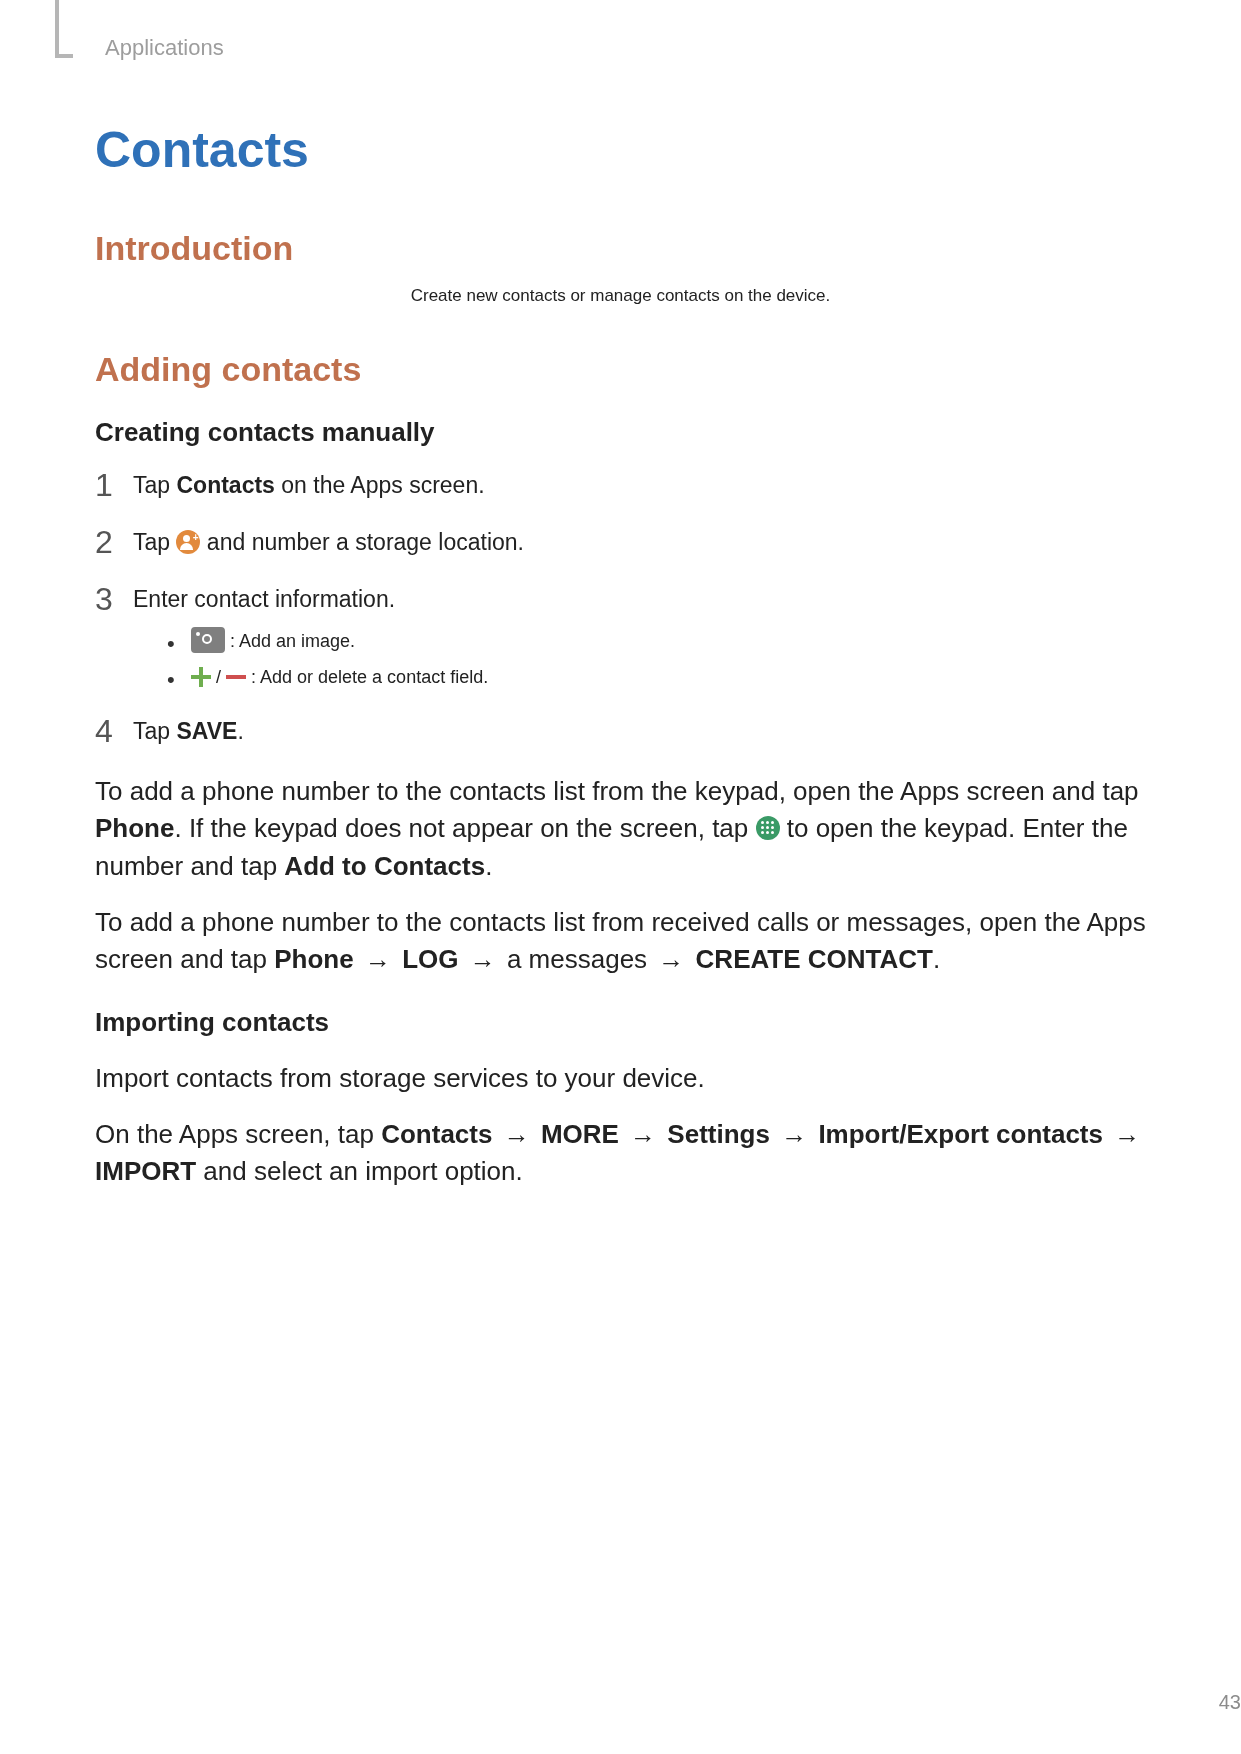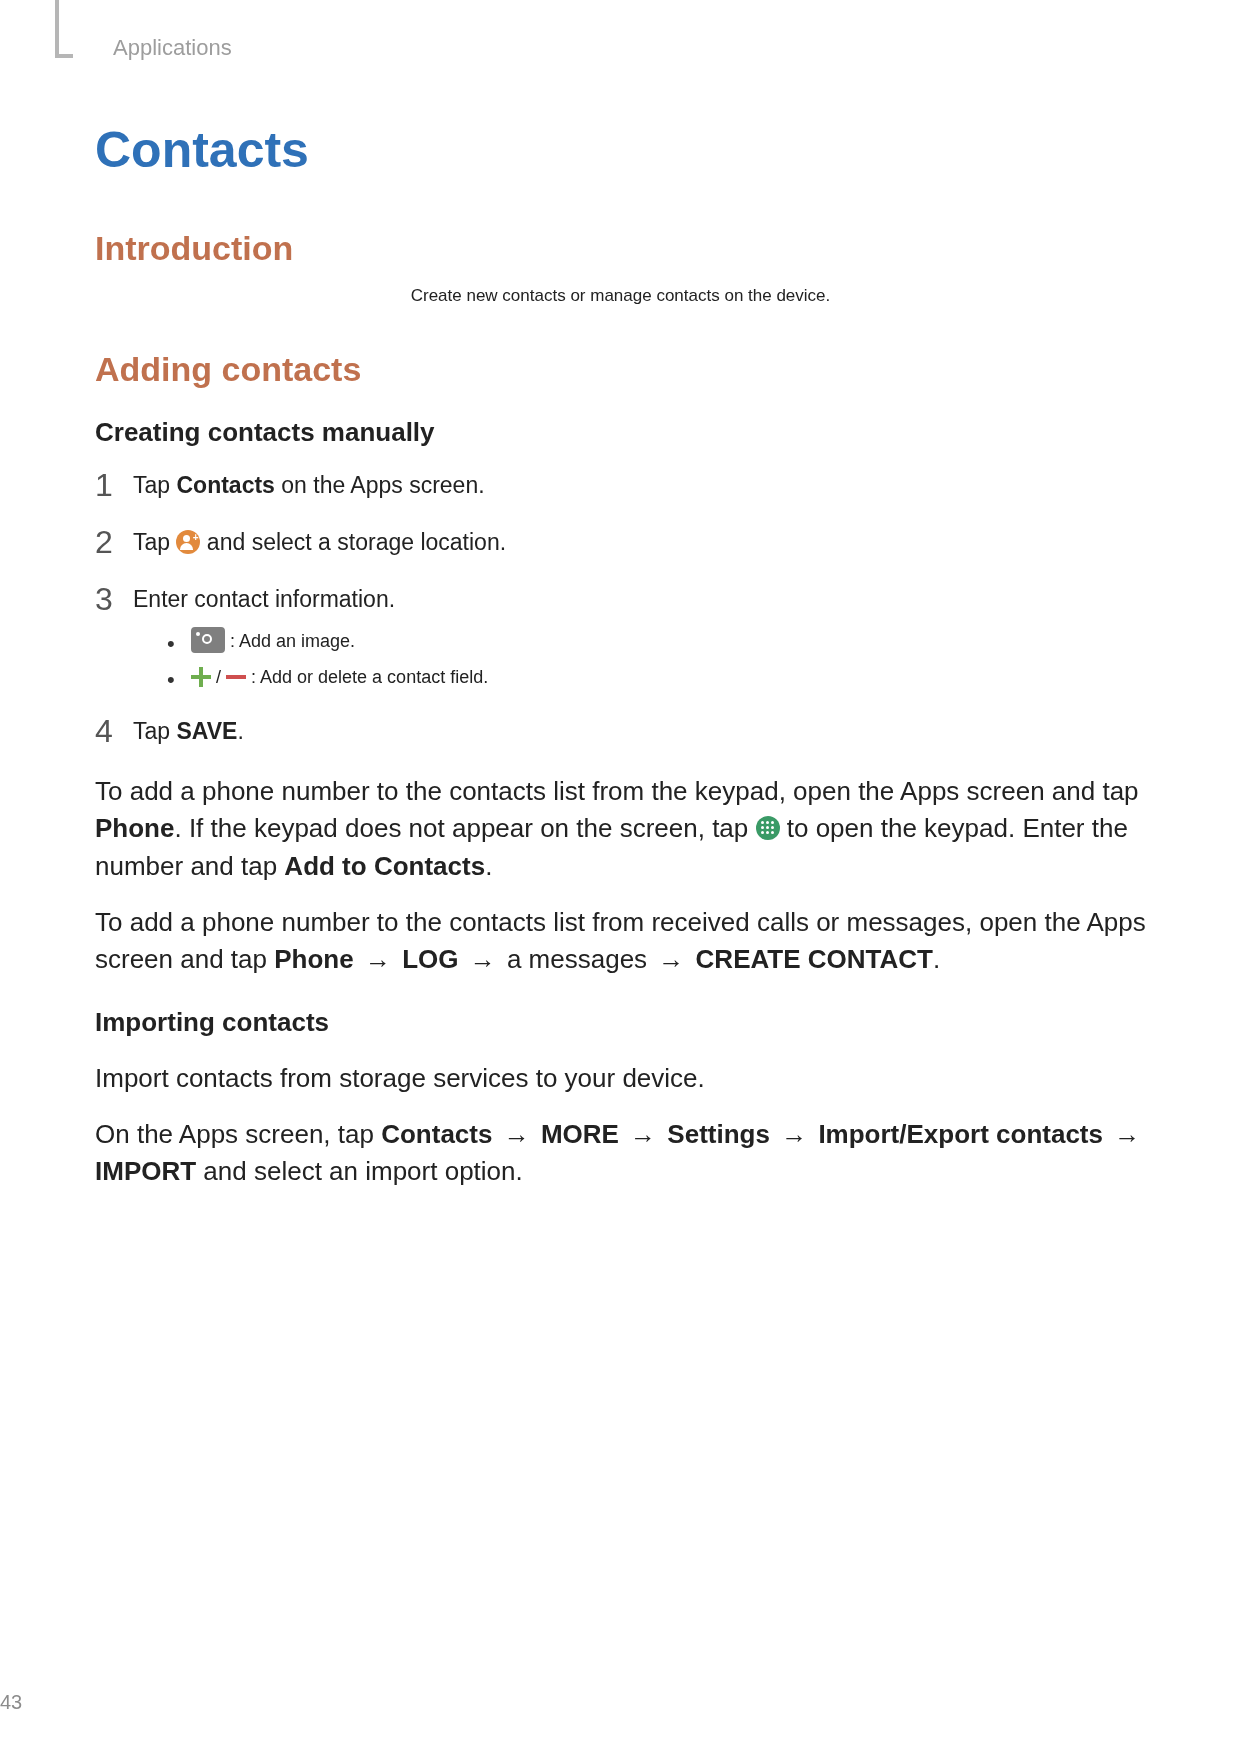--- a/index.html
+++ b/index.html
@@ -30,21 +30,21 @@
     position: absolute;
     bottom: 0;
     left: 0;
     width: 18px;
     height: 4px;
     background: #b6b6b6;
   }
   .breadcrumb {
     color: #9d9d9d;
     font-size: 22px;
-    margin-left: 18px;
+    margin-left: 10px;
     margin-bottom: 60px;
   }
   h1.title {
     color: #2f71b8;
     font-weight: 700;
     font-size: 50px;
     margin: 0 0 50px 0;
   }
   h2.section {
     color: #c0714e;
@@ -207,21 +207,21 @@
   }
   .icon-keypad .dots span {
     width: 3px; height: 3px;
     background: #fff;
     border-radius: 50%;
   }
   .page-number {
     position: absolute;
     bottom: 40px;
     left: 0; right: 0;
-    text-align: left;
+    text-align: right;
     color: #8c8c8c;
     font-size: 20px;
   }
 </style>
 </head>
 <body>
 
 <div class="corner-mark"></div>
 
 <div class="page">
@@ -237,21 +237,21 @@
 
   <h3 class="sub">Creating contacts manually</h3>
 
   <ol class="steps">
     <li>
       <span class="num">1</span>
       <span>Tap </span><span class="b">Contacts</span><span> on the Apps screen.</span>
     </li>
     <li>
       <span class="num">2</span>
-      <span>Tap </span><span class="icon icon-add-contact"><span class="plus">+</span></span><span> and select a storage location.</span>
+      <span>Tap </span><span class="icon icon-add-contact"><span class="plus">+</span></span><span> and number a storage location.</span>
     </li>
     <li>
       <span class="num">3</span>
       <span>Enter contact information.</span>
       <ul class="bullets">
         <li>
           <span class="icon icon-camera"></span><span> : Add an image.</span>
         </li>
         <li>
           <span class="icon icon-plus"></span><span> / </span><span class="icon icon-minus"></span><span> : Add or delete a contact field.</span>

